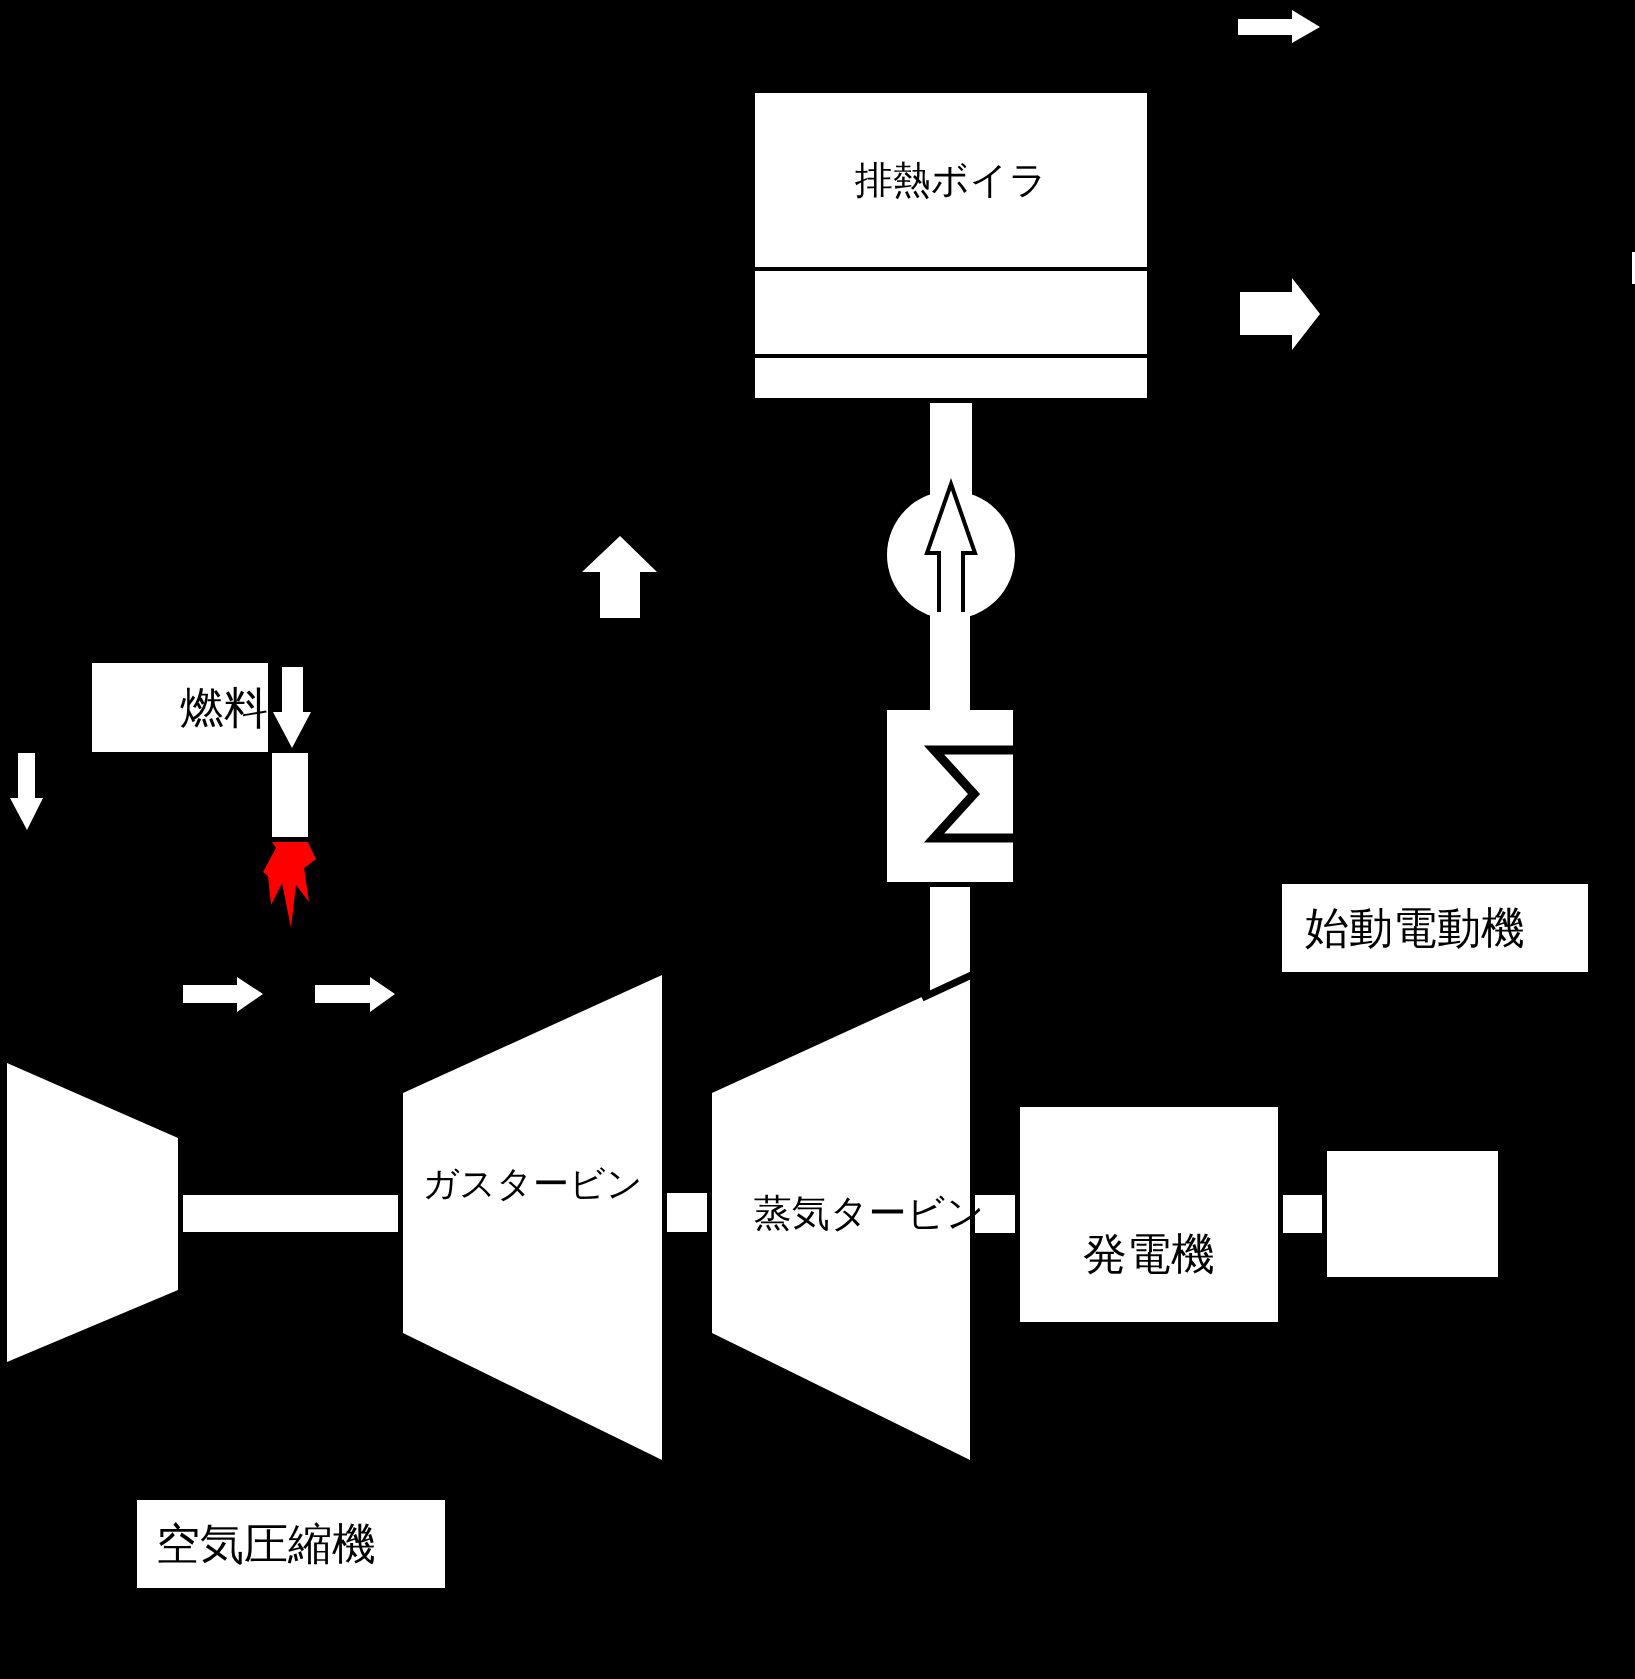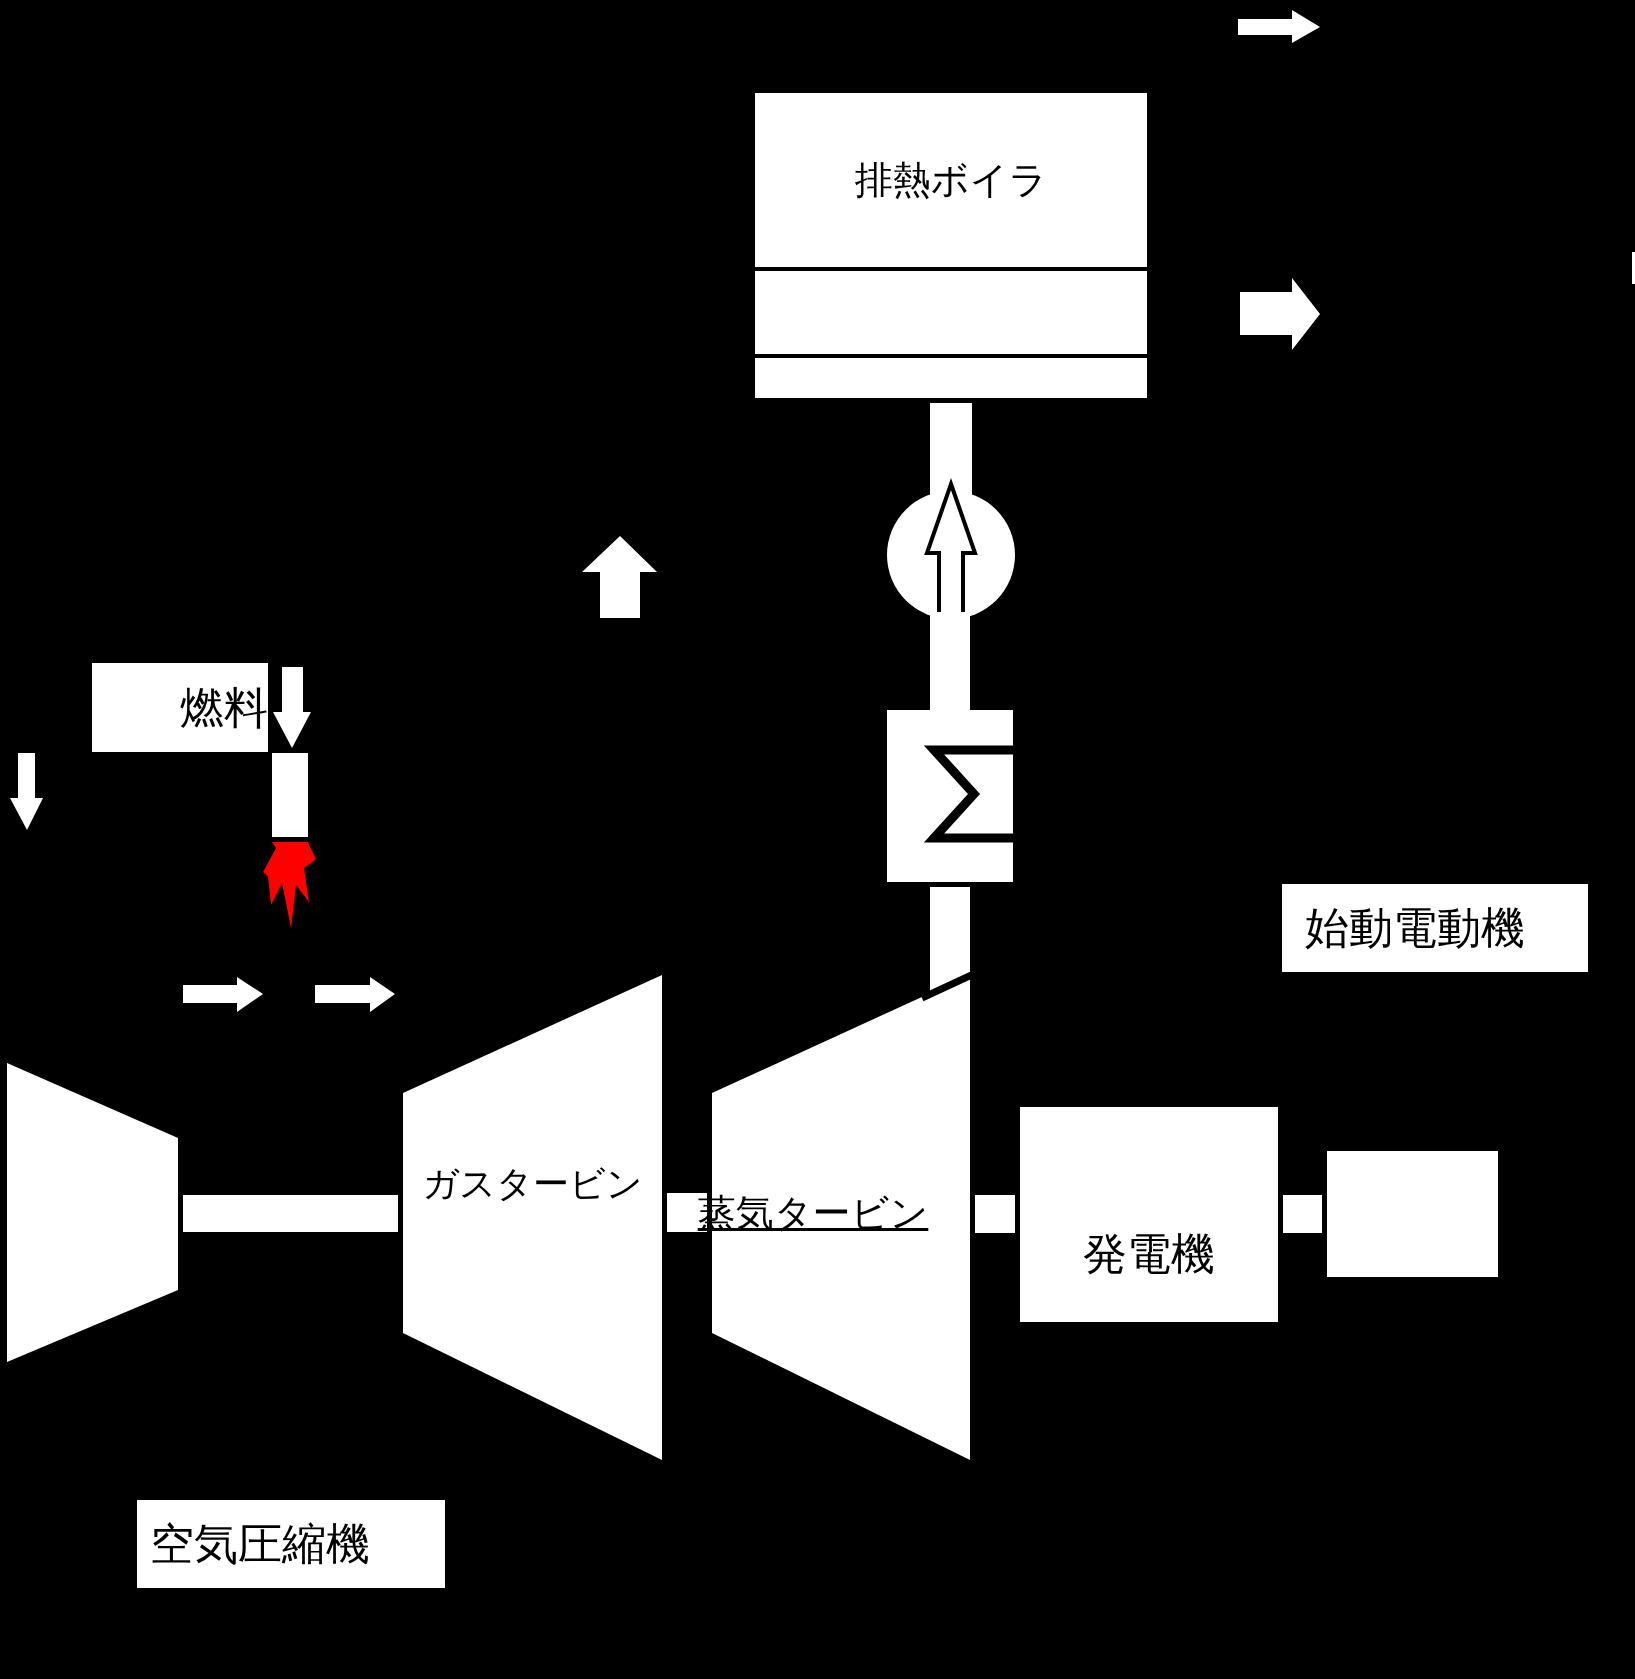--- a/index.html
+++ b/index.html
@@ -30,23 +30,23 @@
     z-index: 5;
   }
   .center  { justify-content: center; }
   .right   { justify-content: flex-end; }
   .left    { justify-content: flex-start; }
 
   .lbl-boiler     { left: 755px;  top: 93px;   width: 392px; height: 174px; font-size: 38px; }
   .lbl-fuel       { left: 92px;   top: 663px;  width: 196px; height: 89px;  font-size: 44px; padding-right: 20px; box-sizing: border-box; }
   .lbl-starter    { left: 1282px; top: 884px;  width: 248px; height: 88px;  font-size: 44px; padding-right: 5px; box-sizing: border-box; }
   .lbl-gasturb    { left: 403px;  top: 1064px; width: 259px; height: 240px; font-size: 36px; }
-  .lbl-steamturb  { left: 684px;  top: 1093px; width: 258px; height: 240px; font-size: 38px; text-decoration: underline; }
+  .lbl-steamturb  { left: 740px;  top: 1093px; width: 258px; height: 240px; font-size: 38px; }
   .lbl-generator  { left: 1020px; top: 1146px; width: 258px; height: 215px; font-size: 44px; }
-  .lbl-compressor { left: 137px;  top: 1500px; width: 308px; height: 88px;  font-size: 44px; padding-left: 13px; box-sizing: border-box; }
+  .lbl-compressor { left: 137px;  top: 1500px; width: 308px; height: 88px;  font-size: 44px; padding-left: 19px; box-sizing: border-box; }
 </style>
 </head>
 <body>
 
 <div id="canvas">
 
   <svg id="diagram-svg" width="1635" height="1679" viewBox="0 0 1635 1679">
 
     <rect x="0" y="0" width="1635" height="1679" fill="#000000"></rect>
 

